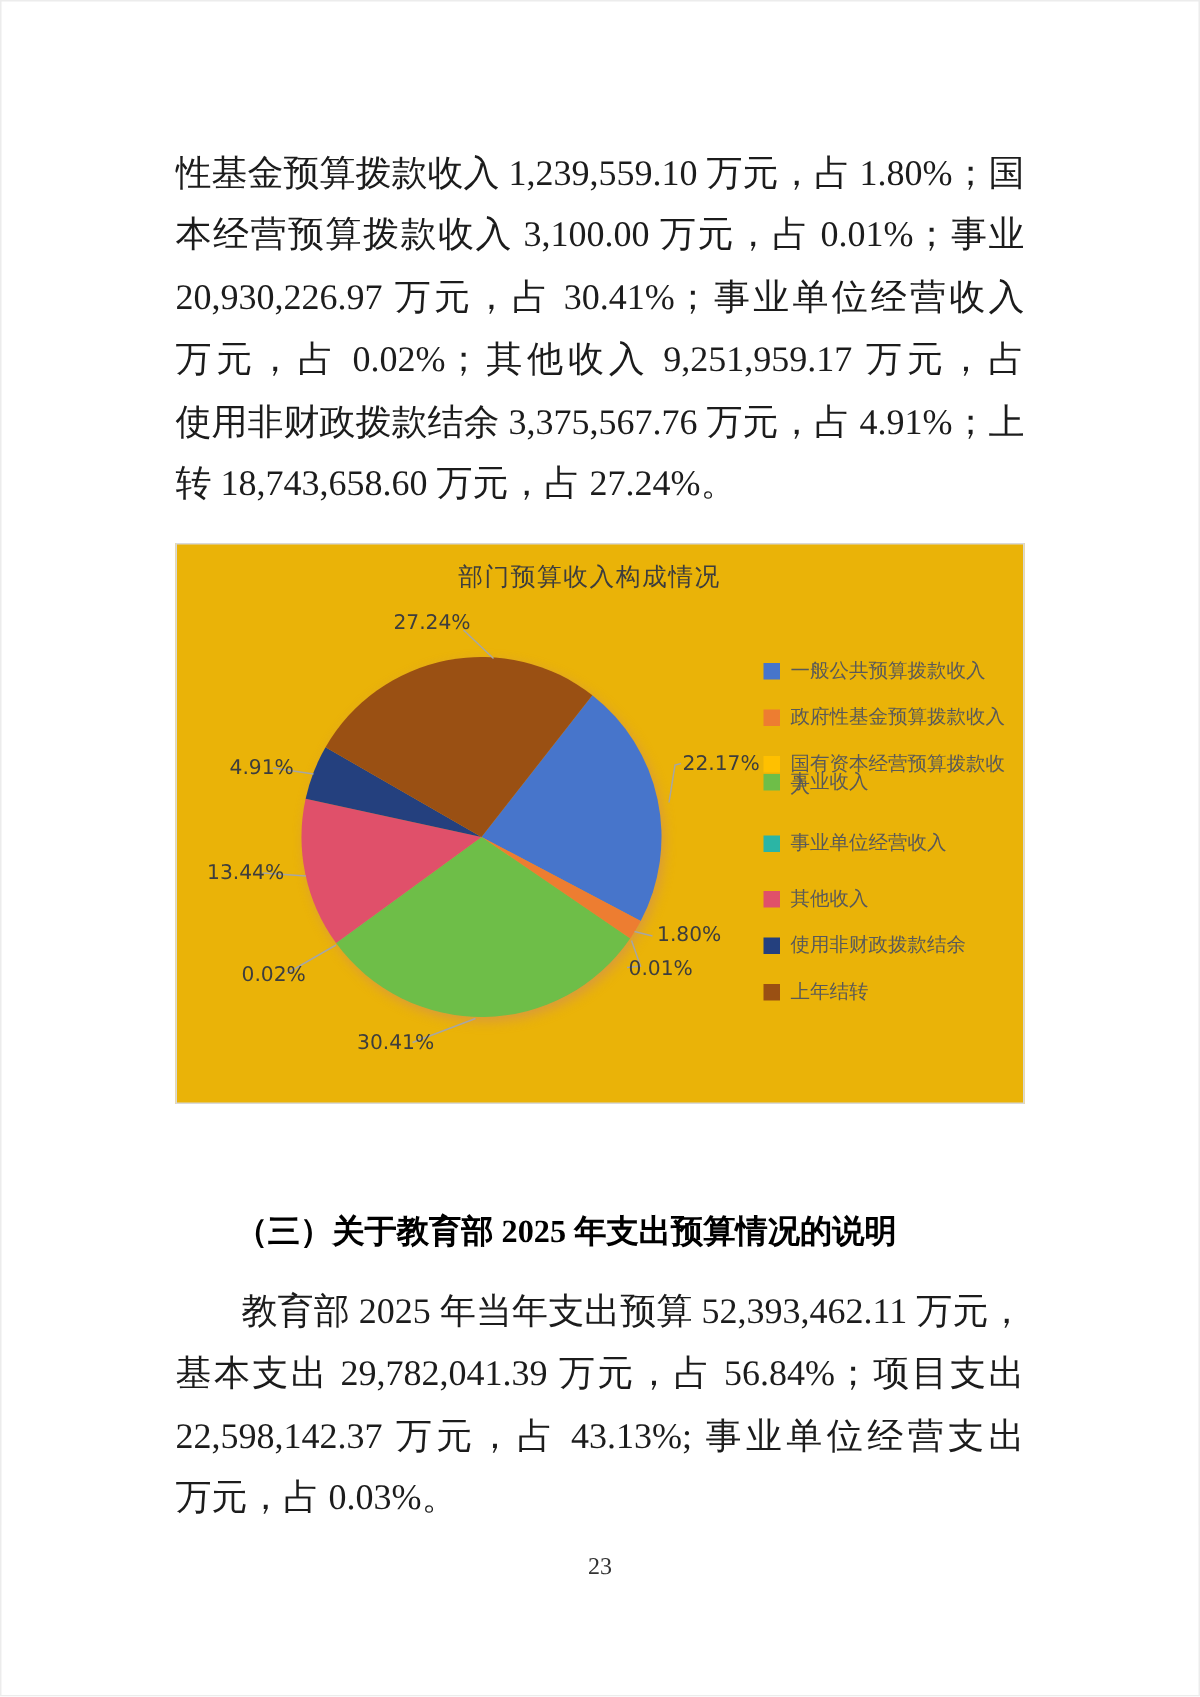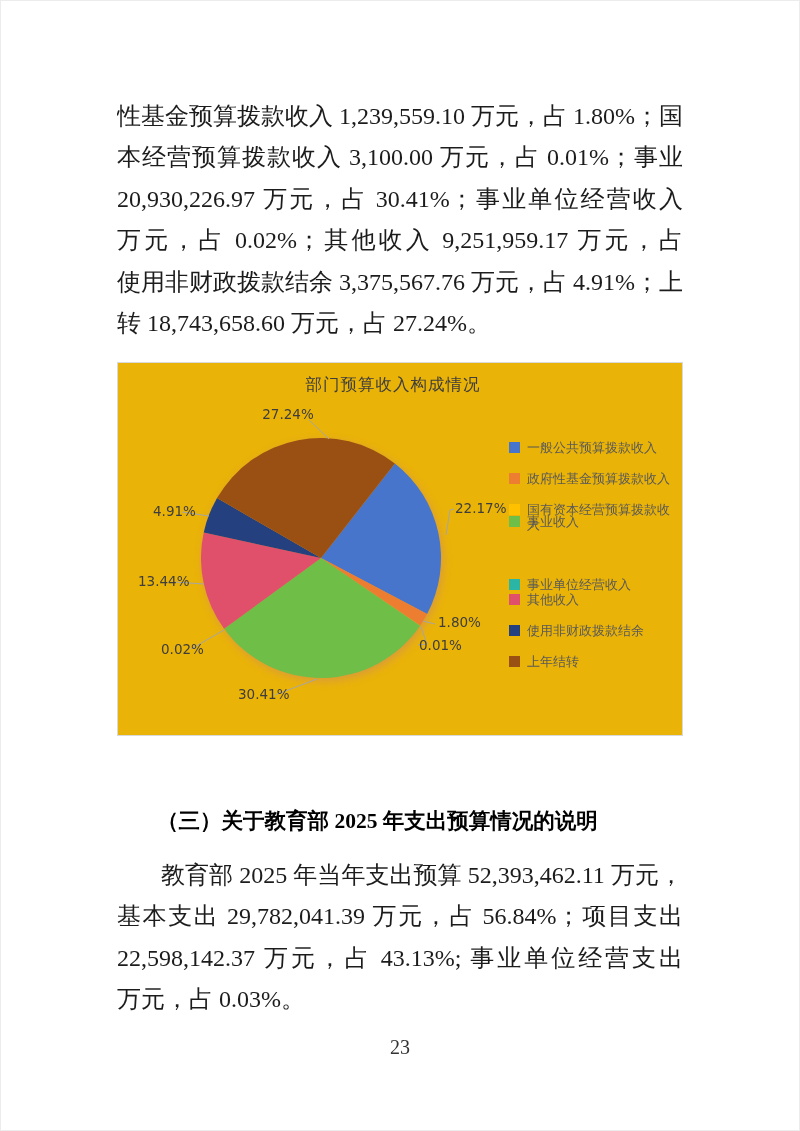--- a/index.html
+++ b/index.html
@@ -38,30 +38,30 @@
   .chartbox svg{position:absolute;left:0;top:0;width:566px;height:374px;}
   .pieg{filter:drop-shadow(2px 3px 4px rgba(195,125,125,0.45));}
   .pct{font-size:13.5px;fill:#3d3d3d;font-family:"DejaVu Sans","Liberation Sans",sans-serif;}
   
   .legend{position:absolute;left:391px;top:0;width:170px;height:100%;}
   .lg-row{position:absolute;left:0;display:flex;gap:7px;align-items:flex-start;}
   .lg-row:nth-child(1){top:78px;}
   .lg-row:nth-child(2){top:109px;}
   .lg-row:nth-child(3){top:140px;}
   .lg-row:nth-child(4){top:152px;}
-  .lg-row:nth-child(5){top:215px;}
+  .lg-row:nth-child(5){top:193px;}
   .lg-row:nth-child(6){top:230px;}
   .lg-row:nth-child(7){top:261px;justify-content:flex-end;}
   .lg-row:nth-child(8){top:292px;}
   .sw{flex:0 0 auto;width:11px;height:11px;margin-top:1px;background:#999;}
   .lg-label{font-size:13px;line-height:14.5px;color:#595959;width:152px;}
   
   .pageno{
     position:absolute;top:1036px;left:0;width:100%;text-align:center;
-    font-size:20px;color:#333;
+    font-size:16px;color:#333;
   }
 </style>
 </head>
 <body>
 
 <div class="page">
 
   <div class="para p1">
     <div class="bodyline">性基金预算拨款收入 1,239,559.10 万元，占 1.80%；国有资</div>
     <div class="bodyline">本经营预算拨款收入 3,100.00 万元，占 0.01%；事业收入</div>

